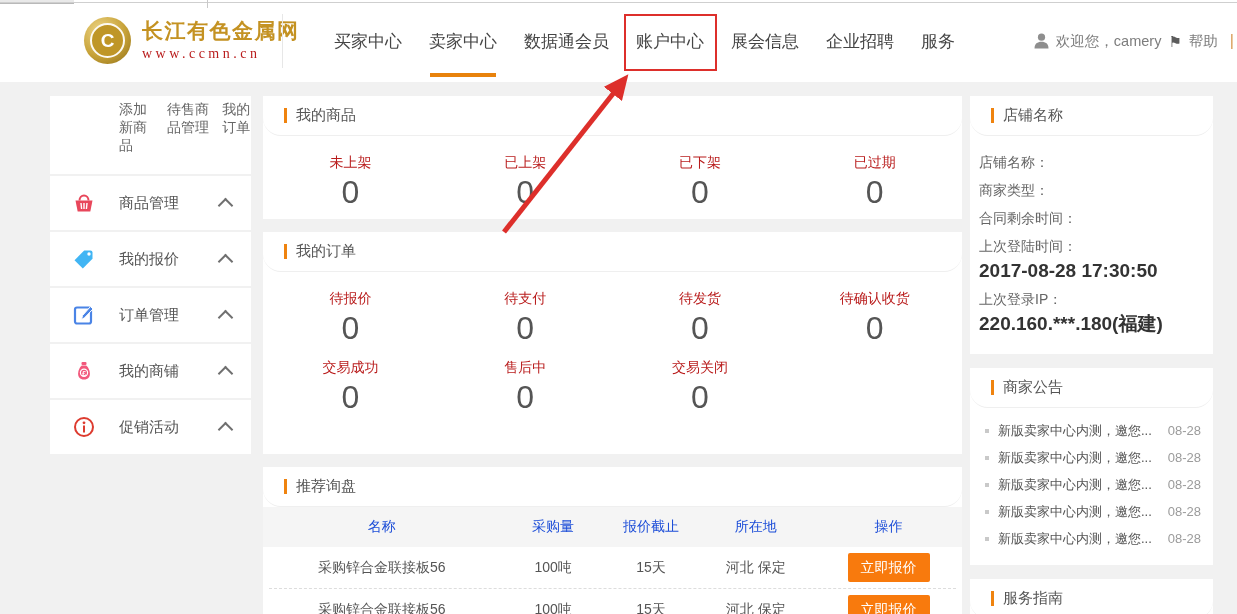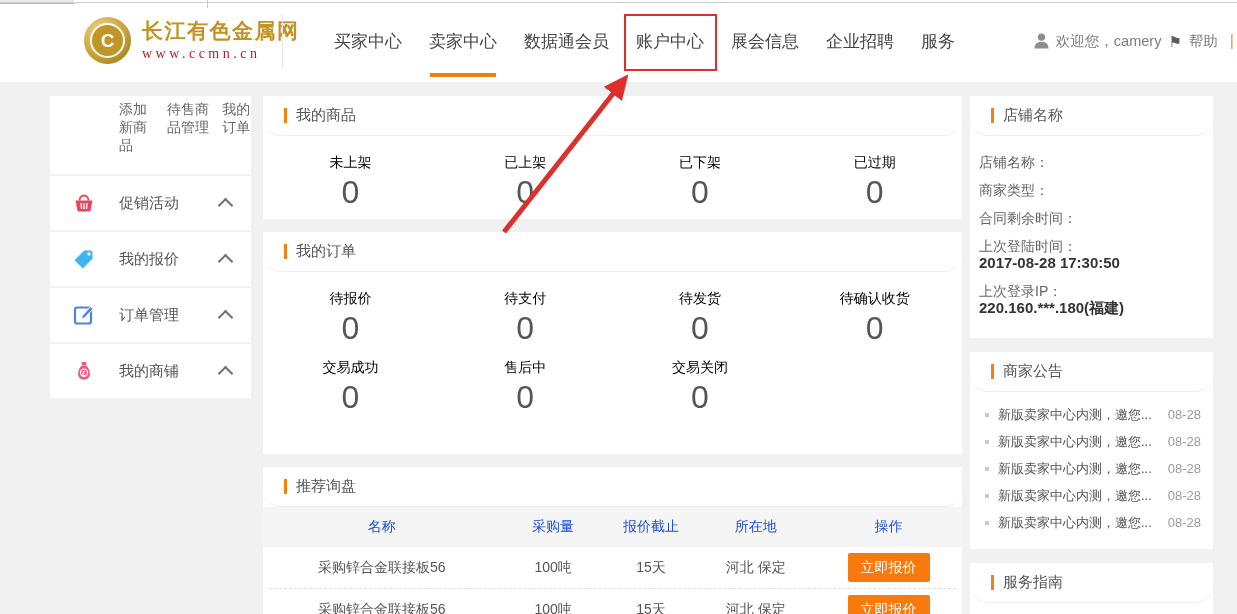--- a/index.html
+++ b/index.html
@@ -54,40 +54,40 @@
   .chev.down{transform:rotate(45deg);margin-top:-5px;}
   .chev.up{transform:rotate(-135deg);margin-top:5px;}
   .side-sub{padding:4px 0 20px 69px;display:flex;gap:12px;}
   .side-sub a{font-size:14px;color:#666;line-height:18px;text-decoration:none;cursor:pointer;}
 
   
   .main{position:absolute;left:263px;top:96px;width:699px;}
   .main .card{margin-bottom:13px;}
   .stats-grid{display:flex;padding:18px 0 10px;}
   .stat{flex:1;text-align:center;cursor:pointer;}
-  .stat-label{font-size:14px;color:#000000;line-height:17px;}
+  .stat-label{font-size:14px;color:#b91c1c;line-height:17px;}
   .stat-value{font-size:32px;color:#555;line-height:34px;margin-top:4px;font-weight:400;}
   .orders-pad{padding-bottom:30px;}
   .orders-row2{padding-top:4px;align-items:flex-end;}
 
   .tbl-head{display:flex;height:40px;align-items:center;background:#f5f5f5;color:#1d4ed8;font-size:14px;}
   .tbl-row{display:flex;height:41px;align-items:center;font-size:14px;color:#555;}
   .c{text-align:center;}
   .col-name{width:34%;}.col-qty{width:15%;}.col-dl{width:13%;}.col-loc{width:17%;}.col-act{width:21%;}
   .dashed{border-top:1px dashed #ddd;margin:0 6px;height:0;}
   .quote-btn{display:inline-block;background:#f87a0d;color:#fff;padding:7px 13px;border-radius:2px;
     font-size:14px;cursor:pointer;line-height:15px;}
 
   
   .rightcol{position:absolute;left:970px;top:96px;width:243px;}
   .rightcol .card{margin-bottom:14px;}
   .shop-body{padding:12px 9px 22px;font-size:14px;color:#666;}
   .shop-line{margin-top:12px;line-height:16px;}
   .shop-line:first-child{margin-top:6px;}
-  .shop-value{font-weight:bold;color:#333;font-size:15px;line-height:17px;}
+  .shop-value{font-weight:bold;color:#333;font-size:19px;margin-top:8px;line-height:17px;}
   .ann-list{padding:9px 12px 13px 15px;}
   .ann-item{display:flex;align-items:center;height:27px;cursor:pointer;}
   .bullet{width:4px;height:4px;background:#c9c9c9;margin-right:9px;flex:none;}
   .ann-text{flex:1;font-size:13px;color:#555;white-space:nowrap;overflow:hidden;}
   .ann-date{font-size:13px;color:#9b9b9b;margin-left:6px;flex:none;}
   .service-card{height:75px;}
 
   
   .overlay{position:absolute;left:0;top:0;z-index:40;pointer-events:none;}
 </style>
@@ -141,21 +141,21 @@
 
   <div class="side-card">
     <div class="side-head">
       <svg viewBox="0 0 22 22">
         <path d="M6.5,8.5 a4.5,5 0 0 1 9,0" fill="none" stroke="#e8475b" stroke-width="2"></path>
         <path d="M2.5,8.5 h17 l-2.2,11 h-12.6 z" fill="#e8475b"></path>
         <line x1="8" y1="11" x2="8.6" y2="17" stroke="#fff" stroke-width="1.4"></line>
         <line x1="11" y1="11" x2="11" y2="17" stroke="#fff" stroke-width="1.4"></line>
         <line x1="14" y1="11" x2="13.4" y2="17" stroke="#fff" stroke-width="1.4"></line>
       </svg>
-      <span class="side-label">促销活动</span>
+      <span class="side-label">商品管理</span>
       <span class="chev up"></span>
     </div>
   </div>
 
   <div class="side-card">
     <div class="side-head">
       <svg viewBox="0 0 22 22">
         <path d="M1.5,12.2 L11.2,2.5 h6.3 a2,2 0 0 1 2,2 v6.3 L9.8,20.5 z" fill="#41b5f4"></path>
         <circle cx="16" cy="6" r="1.7" fill="#fff"></circle>
       </svg>
@@ -181,20 +181,31 @@
         <rect x="8.5" y="2" width="5" height="3" rx="1" fill="#f2587c"></rect>
         <path d="M8.8,5.5 C4.5,9 2.5,19.5 11,19.5 C19.5,19.5 17.5,9 13.2,5.5 z" fill="#f2587c"></path>
         <circle cx="11" cy="12.8" r="3.6" fill="none" stroke="#fff" stroke-width="1.2"></circle>
         <text x="11" y="15.6" text-anchor="middle" font-size="7.5" font-weight="bold" fill="#fff" font-family="Liberation Sans, sans-serif">£</text>
       </svg>
       <span class="side-label">我的商铺</span>
       <span class="chev up"></span>
     </div>
   </div>
 
+  <div class="side-card">
+    <div class="side-head">
+      <svg viewBox="0 0 22 22">
+        <circle cx="11" cy="11" r="9" fill="none" stroke="#dd3b2f" stroke-width="2"></circle>
+        <circle cx="11" cy="6.8" r="1.4" fill="#dd3b2f"></circle>
+        <rect x="10" y="9.5" width="2" height="7" fill="#dd3b2f"></rect>
+      </svg>
+      <span class="side-label">促销活动</span>
+      <span class="chev up"></span>
+    </div>
+  </div>
 </aside>
 
 <main class="main">
 
   <section class="card">
     <div class="card-head">
       <span class="bar"></span>
       <span class="card-title">我的商品</span>
     </div>
     <div class="stats-grid">

